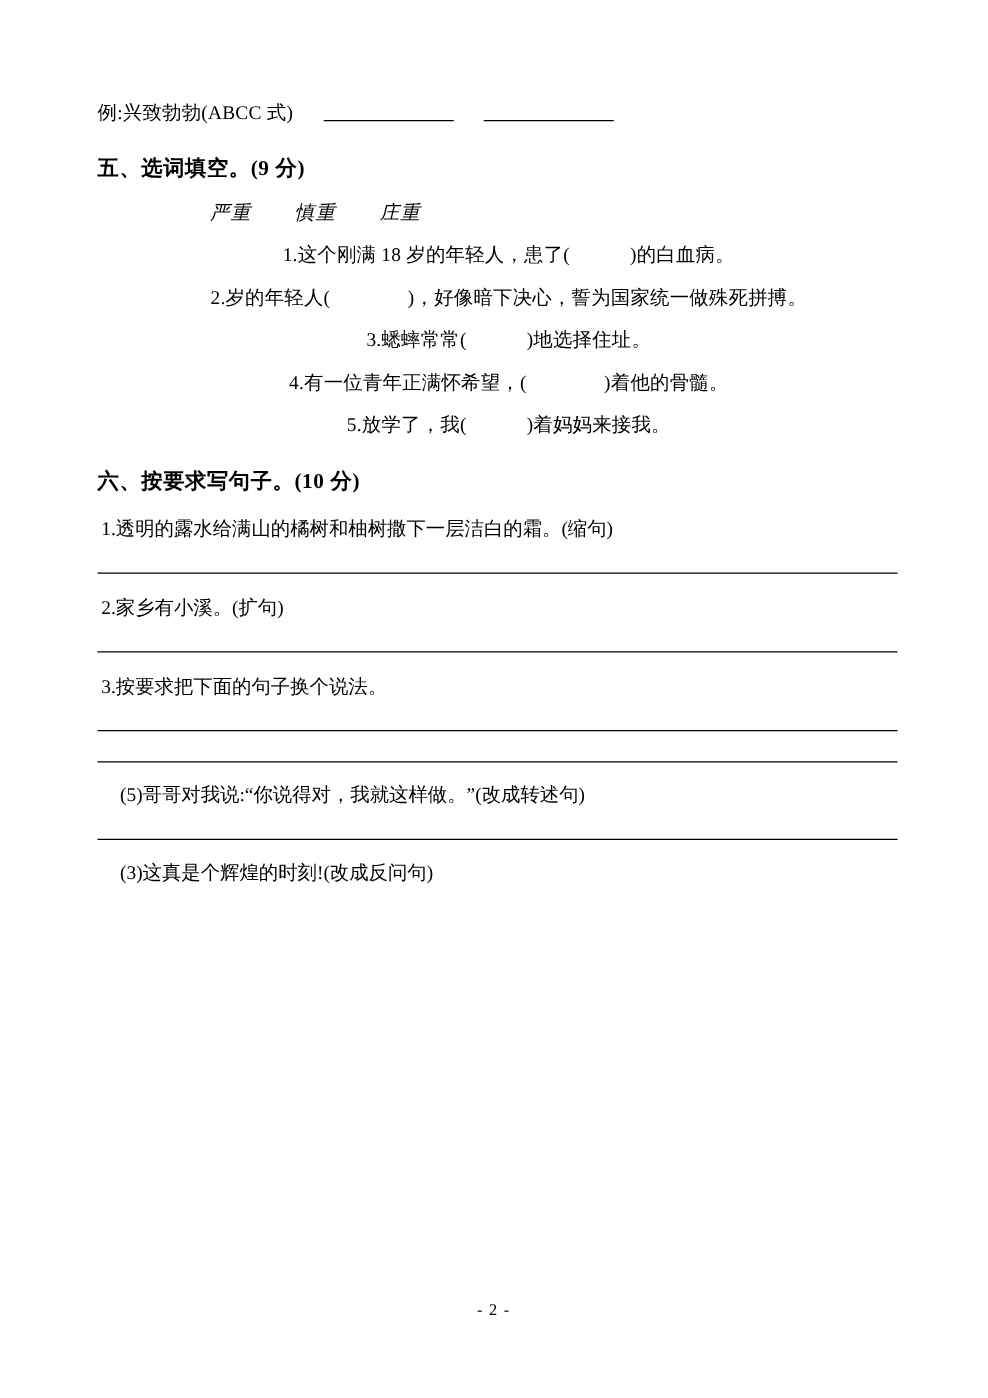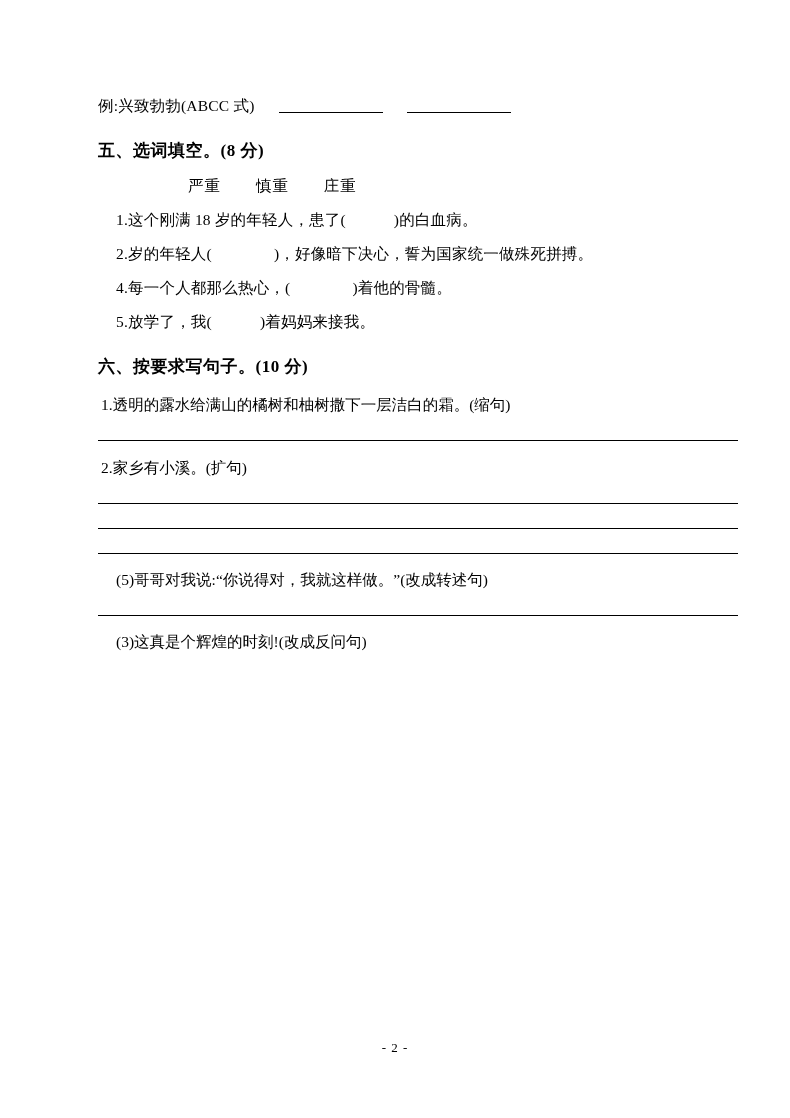--- a/index.html
+++ b/index.html
@@ -18,23 +18,22 @@
   .page {
     position: absolute;
     left: 0; top: 0;
     width: 790px;
     height: 1118px;
     padding: 0;
   }
   .content {
     position: absolute;
     left: 78px;
-    top: 96px;
+    top: 80px;
     width: 640px;
-    margin-left: 20px;
   }
   .example-line {
     font-size: 15.5px;
     margin: 0 0 0 0;
     padding-left: 0px;
     letter-spacing: 0.2px;
   }
   .blank-underline {
     display: inline-block;
     border-bottom: 1px solid #000;
@@ -47,27 +46,29 @@
     font-size: 17px;
     font-weight: bold;
     margin: 22px 0 0 0;
     letter-spacing: 0.5px;
   }
   .word-bank {
     font-size: 15.5px;
     margin: 14px 0 0 0;
     padding-left: 90px;
     letter-spacing: 1px;
+    font-style: italic;
   }
   .word-bank span { margin-right: 30px; }
   .q {
     font-size: 15.5px;
     margin: 13px 0 0 0;
     padding-left: 18px;
     letter-spacing: 0.2px;
+    text-align: center;
   }
   .paren-space { display:inline-block; width: 48px; }
   .paren-space-lg { display:inline-block; width: 62px; }
   .answer-rule {
     border: 0;
     border-top: 1px solid #000;
     margin: 24px 0 0 0;
     width: 640px;
   }
   .q-sub {
@@ -97,55 +98,59 @@
   <div class="content">
 
     <div class="example-line">
       <span>例:兴致勃勃(ABCC 式)</span>
       <span class="gap-sm"></span>
       <span class="blank-underline"></span>
       <span class="gap-sm"></span>
       <span class="blank-underline"></span>
     </div>
 
-    <div class="section-head">五、选词填空。(8 分)</div>
+    <div class="section-head">五、选词填空。(9 分)</div>
 
     <div class="word-bank">
       <span>严重</span>
       <span>慎重</span>
       <span>庄重</span>
     </div>
 
     <div class="q">
       <span>1.</span><span>这个刚满 18 岁的年轻人，患了(</span><span class="paren-space"></span><span>)的白血病。</span>
     </div>
 
     <div class="q">
       <span>2.</span><span>岁的年轻人(</span><span class="paren-space-lg"></span><span>)，好像暗下决心，誓为国家统一做殊死拼搏。</span>
     </div>
 
+    <div class="q">
+      <span>3.</span><span>蟋蟀常常(</span><span class="paren-space"></span><span>)地选择住址。</span>
+    </div>
 
 
     <div class="q">
-      <span>4.</span><span>每一个人都那么热心，(</span><span class="paren-space-lg"></span><span>)着他的骨髓。</span>
+      <span>4.</span><span>有一位青年正满怀希望，(</span><span class="paren-space-lg"></span><span>)着他的骨髓。</span>
     </div>
 
     <div class="q">
       <span>5.</span><span>放学了，我(</span><span class="paren-space"></span><span>)着妈妈来接我。</span>
     </div>
 
 
     <div class="section-head">六、按要求写句子。(10 分)</div>
 
     <div class="q-main">1.透明的露水给满山的橘树和柚树撒下一层洁白的霜。(缩句)</div>
     <hr class="answer-rule">
 
     <div class="q-main">2.家乡有小溪。(扩句)</div>
     <hr class="answer-rule">
 
+    <div class="q-main">3.按要求把下面的句子换个说法。</div>
 
     <hr class="answer-rule">
     <hr class="answer-rule">
 
     <div class="q-sub">(5)哥哥对我说:“你说得对，我就这样做。”(改成转述句)</div>
     <hr class="answer-rule">
 
     <div class="q-sub">(3)这真是个辉煌的时刻!(改成反问句)</div>
 
   </div>

